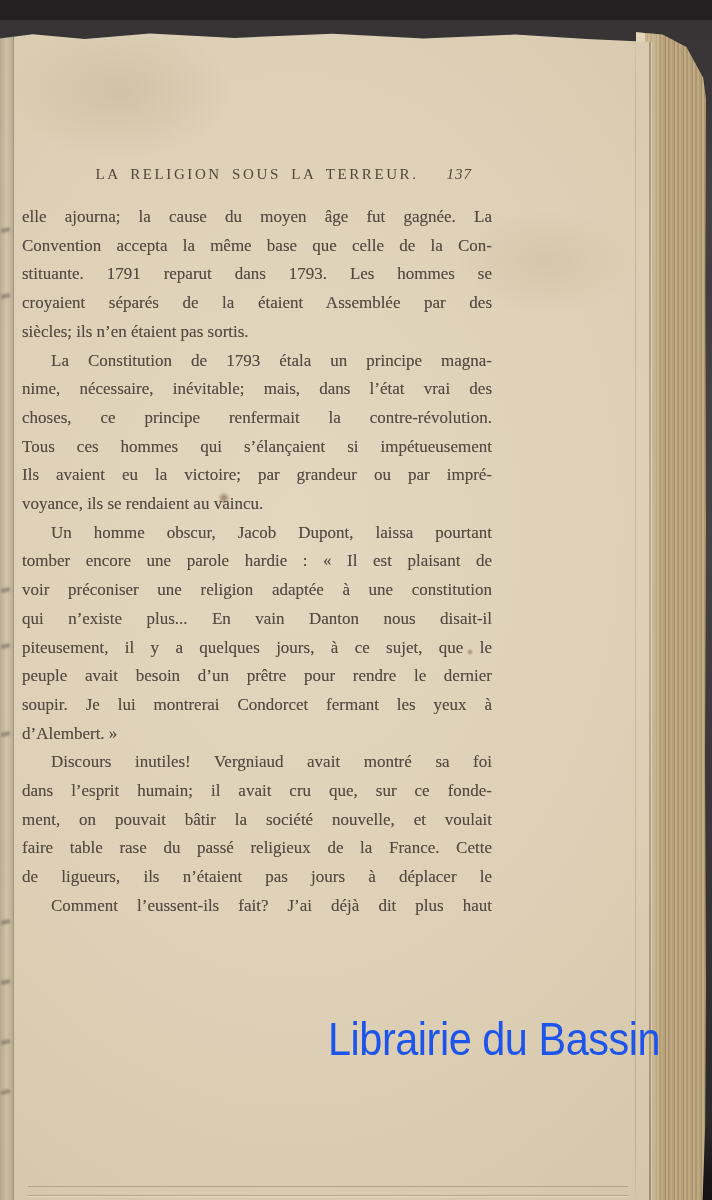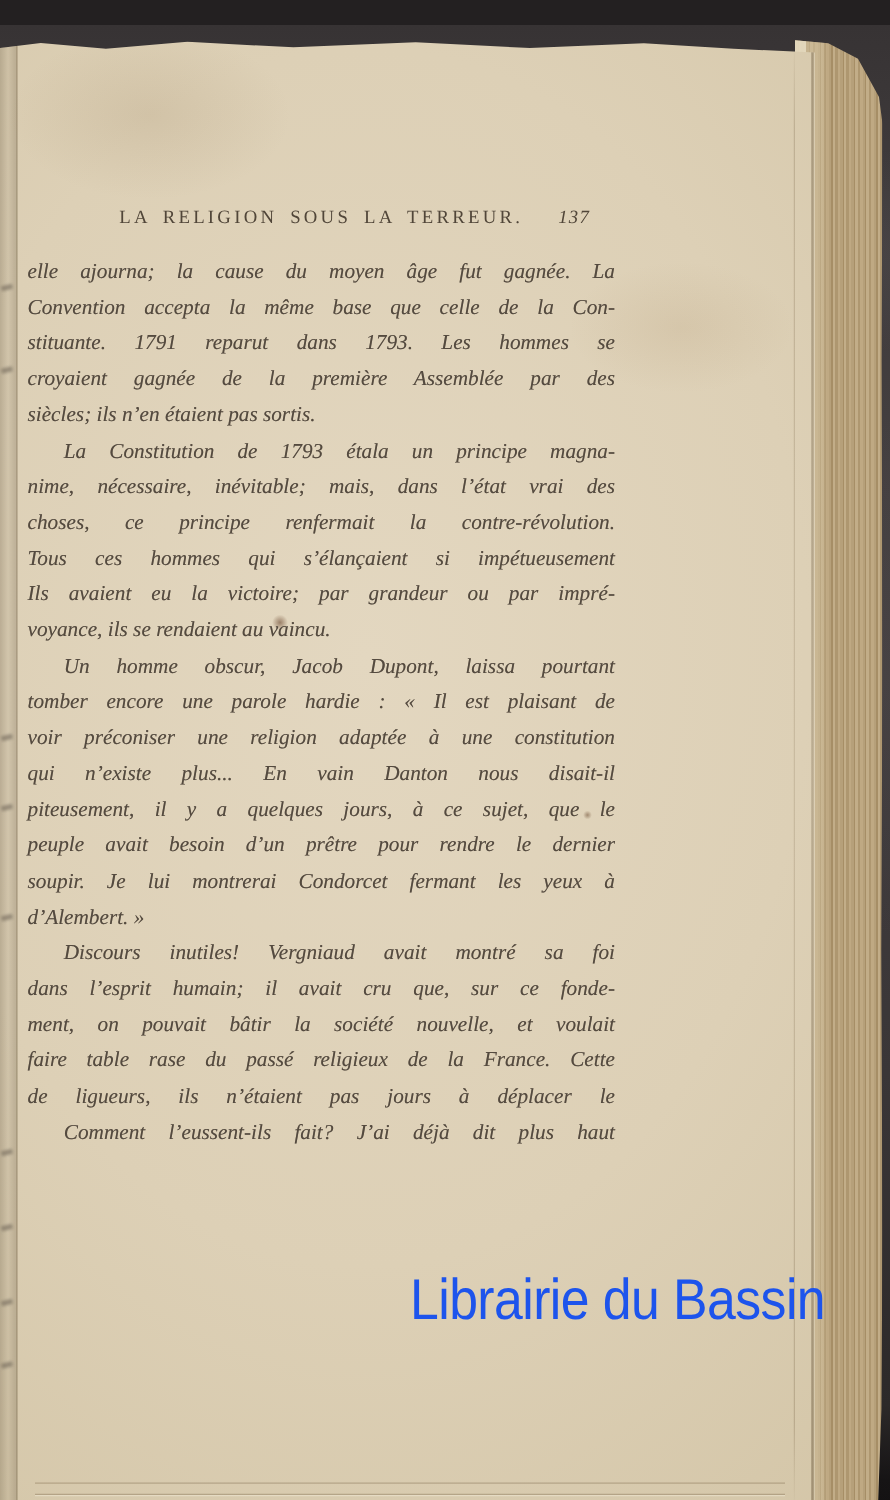--- a/index.html
+++ b/index.html
@@ -72,21 +72,21 @@
   .header .title {
     display:block; text-align:center; font-size:15px; letter-spacing:2.6px; word-spacing:4px;
   }
   .header .folio { position:absolute; right:20px; top:0; font-size:15px; letter-spacing:1px;font-style:italic; }
   
   .text-block {
     position:absolute; left:22px; top:171px; width:470px;
     font-size:17px; line-height:28.7px; color:#544a3f;
     text-shadow: 0 0 .5px rgba(84,74,63,.45);
   }
-  .line { text-align: justify; text-align-last: justify; font-style: italic; }
+  .line { text-align: justify; text-align-last: justify; }
   .line.last { text-align-last: left; }
   .line.indent { text-indent: 29px; }
   
   .watermark {
     position:absolute; left:328px; top:992px;
     font-family:"Liberation Sans","DejaVu Sans",sans-serif;
     font-size:46px; font-weight:400; letter-spacing:-.5px; white-space:nowrap;
     transform: scaleX(.9); transform-origin:left center;
   }
 </style>
@@ -117,21 +117,21 @@
 
     <div class="header">
       <span class="title">LA RELIGION SOUS LA TERREUR.</span>
       <span class="folio">137</span>
     </div>
 
     <div class="text-block" style="color: rgb(84, 74, 63);">
         <div class="line">elle ajourna; la cause du moyen âge fut gagnée. La</div>
         <div class="line">Convention accepta la même base que celle de la Con-</div>
         <div class="line">stituante. 1791 reparut dans 1793. Les hommes se</div>
-        <div class="line">croyaient gagnée de la première Assemblée par des</div>
+        <div class="line">croyaient séparés de la étaient Assemblée par des</div>
         <div class="line last">siècles; ils n’en étaient pas sortis.</div>
         <div class="line indent">La Constitution de 1793 étala un principe magna-</div>
         <div class="line">nime, nécessaire, inévitable; mais, dans l’état vrai des</div>
         <div class="line">choses, ce principe renfermait la contre-révolution.</div>
         <div class="line">Tous ces hommes qui s’élançaient si impétueusement</div>
         <div class="line">Ils avaient eu la victoire; par grandeur ou par impré-</div>
         <div class="line last">voyance, ils se rendaient au vaincu.</div>
         <div class="line indent">Un homme obscur, Jacob Dupont, laissa pourtant</div>
         <div class="line">tomber encore une parole hardie : « Il est plaisant de</div>
         <div class="line">voir préconiser une religion adaptée à une constitution</div>

